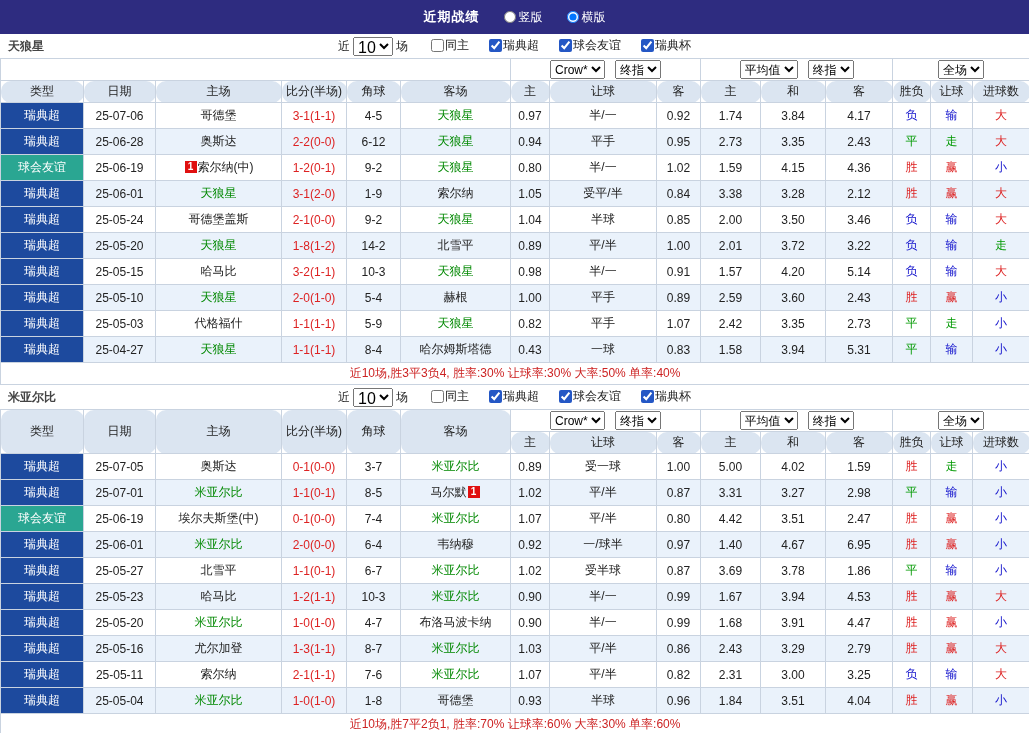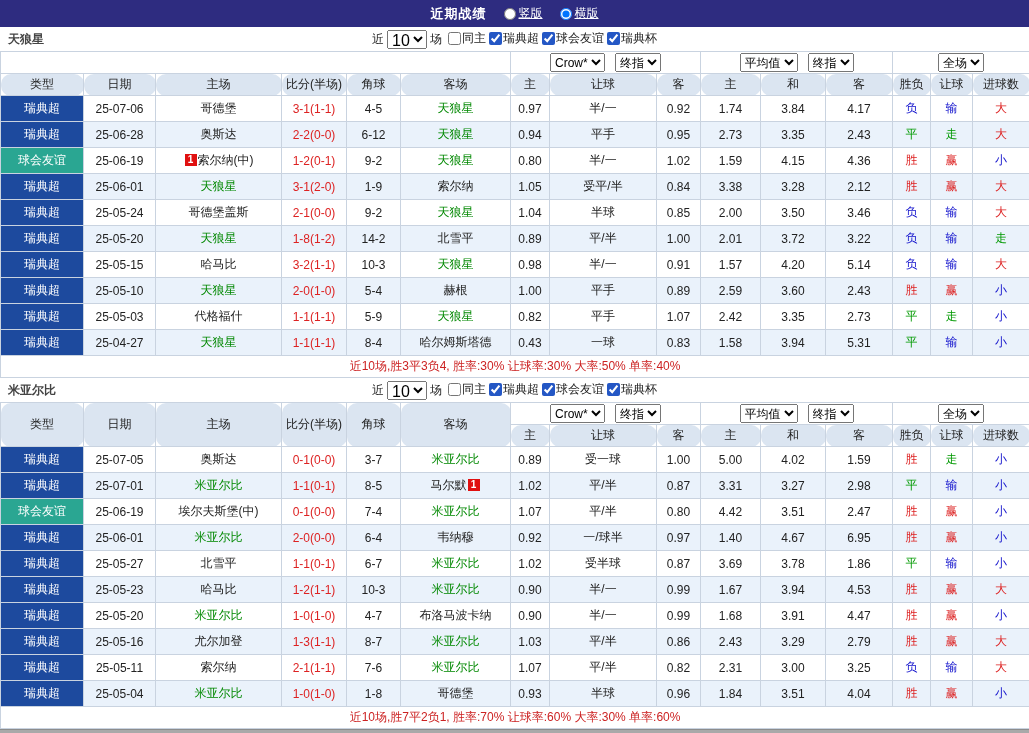--- a/index.html
+++ b/index.html
@@ -3,33 +3,33 @@
 <meta charset="utf-8">
 <style>
   * { box-sizing: border-box; }
   html, body { margin: 0; padding: 0; }
   body {
     width: 1029px; height: 733px; overflow: hidden;
     font-family: "Liberation Sans", "DejaVu Sans", sans-serif;
     font-size: 12px; color: #222; background: #fff;
   }
   .titlebar {
-    height: 27px; background: var(--titlebar);
-    display: flex; align-items: center; justify-content: center; gap: 17px;
+    height: 34px; background: var(--titlebar);
+    display: flex; align-items: center; justify-content: center; gap: 24px;
     color: #fff;
   }
   .titlebar .title { font-weight: bold; font-size: 13px; letter-spacing: 1px; }
-  .titlebar label { display: inline-flex; align-items: center; gap: 3px; cursor: pointer; text-decoration: underline; }
+  .titlebar label { display: inline-flex; align-items: center; gap: 3px; cursor: pointer; }
   .titlebar input { margin: 0; width: 12px; height: 12px; }
 
   .filter-bar { position: relative; height: 24px; display: flex; align-items: center; background: #fff; }
   .team-name { position: absolute; left: 8px; font-weight: bold; color: #444; }
   .filter-controls { margin: 0 auto; display: flex; align-items: center; gap: 3px; }
   .filter-controls select { font-size: 16px; height: 19px; }
-  .cb { display: inline-flex; align-items: center; margin-left: 3px; }
+  .cb { display: inline-flex; align-items: center; margin-left: 20px; }
   .cb input { width: 13px; height: 13px; margin: 0 1px 0 0; accent-color: #2457c5; }
 
   table { border-collapse: collapse; table-layout: fixed; width: 1029px; }
   th, td { border: 1px solid var(--border); text-align: center; overflow: hidden; white-space: nowrap; padding: 0 1px; }
   thead tr { height: 22px; }
   thead th { font-weight: normal; }
   th.label { background: var(--header-bg); color: #222; border-radius: 10px; }
   th.spacer { background: #fff; }
   th.sel-group { background: #fff; }
   th.sel-group select { font-size: 12px; height: 19px; margin: 0 5px; }

